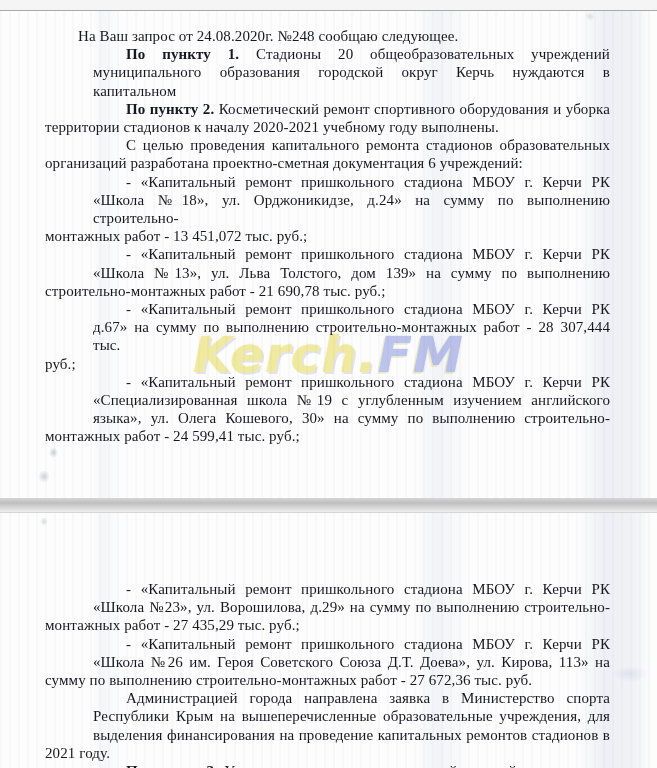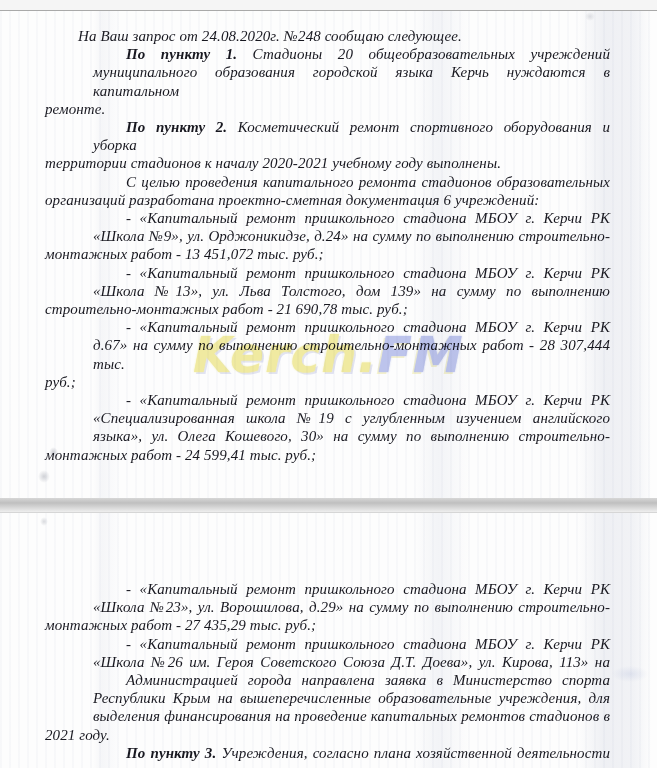--- a/index.html
+++ b/index.html
@@ -20,21 +20,21 @@
       repeating-linear-gradient(90deg, rgba(172,180,202,.07) 0 2px, transparent 2px 9px),
       #fdfdfd;
   }
   #page1{top:10px;height:488px;border-top:1px solid #a9a9a9;}
   #page2{top:512px;height:256px;border-top:1px solid #d6d6d6;}
   .page-gap{
     position:absolute;left:0;top:498px;width:657px;height:14px;
     background:linear-gradient(180deg,#d7d7d7,#bfbfbf 35%,#dcdcdc 75%,#efefef);
   }
   
-  .textblock{position:absolute;left:45px;right:47px;z-index:2;font-style:italic;}
+  .textblock{position:absolute;left:45px;right:47px;z-index:2;}
   #page1 .textblock{top:16px;}
   #page2 .textblock{top:67px;}
   .line{
     font-size:15px;line-height:18.2px;color:#181820;
     letter-spacing:.1px;
   }
   .line.just{text-align:justify;text-align-last:justify;margin-left:48px;}
   .line.ind{text-indent:33px;}
   .line b{font-weight:bold;}
   
@@ -60,28 +60,27 @@
 </style>
 </head>
 <body>
 
 <div class="top-strip"></div>
 
 <div class="page" id="page1">
   <div class="textblock" id="page1-text">
       <div class="line ind">На Ваш запрос от 24.08.2020г. №248 сообщаю следующее.</div>
       <div class="line just ind"><b>По пункту 1.</b> Стадионы 20 общеобразовательных учреждений</div>
-      <div class="line just">муниципального образования городской языка Керчь нуждаются в капитальном</div>
-      <div class="line">ремонте.</div>
+      <div class="line just">муниципального образования городской округ Керчь нуждаются в капитальном</div>
       <div class="line just ind"><b>По пункту 2.</b> Косметический ремонт спортивного оборудования и уборка</div>
       <div class="line">территории стадионов  к началу 2020-2021 учебному году выполнены.</div>
       <div class="line just ind">С целью проведения капитального ремонта стадионов образовательных</div>
       <div class="line">организаций разработана проектно-сметная документация 6 учреждений:</div>
       <div class="line just ind">- «Капитальный ремонт пришкольного стадиона МБОУ г. Керчи РК</div>
-      <div class="line just">«Школа №9», ул. Орджоникидзе, д.24» на сумму по выполнению строительно-</div>
+      <div class="line just">«Школа №18», ул. Орджоникидзе, д.24» на сумму по выполнению строительно-</div>
       <div class="line">монтажных работ - 13 451,072 тыс. руб.;</div>
       <div class="line just ind">- «Капитальный ремонт пришкольного стадиона МБОУ г. Керчи РК</div>
       <div class="line just">«Школа №13», ул. Льва Толстого, дом 139» на сумму по выполнению</div>
       <div class="line">строительно-монтажных работ - 21 690,78 тыс. руб.;</div>
       <div class="line just ind">- «Капитальный ремонт пришкольного стадиона МБОУ г. Керчи РК</div>
       <div class="line just">д.67» на сумму по выполнению строительно-монтажных работ - 28 307,444 тыс.</div>
       <div class="line">руб.;</div>
       <div class="line just ind">- «Капитальный ремонт пришкольного стадиона МБОУ г. Керчи РК</div>
       <div class="line just">«Специализированная школа №19 с углубленным изучением английского</div>
       <div class="line just">языка», ул. Олега Кошевого, 30» на сумму по выполнению строительно-</div>
@@ -92,20 +91,21 @@
 
 <div class="page-gap"></div>
 
 <div class="page" id="page2">
   <div class="textblock" id="page2-text">
       <div class="line just ind">- «Капитальный ремонт пришкольного стадиона МБОУ г. Керчи РК</div>
       <div class="line just">«Школа №23», ул. Ворошилова, д.29» на сумму по выполнению строительно-</div>
       <div class="line">монтажных работ - 27 435,29 тыс. руб.;</div>
       <div class="line just ind">- «Капитальный ремонт пришкольного стадиона МБОУ г. Керчи РК</div>
       <div class="line just">«Школа №26 им. Героя Советского Союза Д.Т. Доева», ул. Кирова, 113» на</div>
+      <div class="line">сумму по выполнению строительно-монтажных работ - 27 672,36 тыс. руб.</div>
       <div class="line just ind">Администрацией города направлена заявка в Министерство спорта</div>
       <div class="line just">Республики Крым на вышеперечисленные образовательные учреждения, для</div>
       <div class="line just">выделения финансирования на проведение капитальных ремонтов стадионов в</div>
       <div class="line">2021 году.</div>
       <div class="line just ind"><b>По пункту 3.</b> Учреждения, согласно плана хозяйственной деятельности</div>
     </div>
 </div>
 
 <div class="smudge s1"></div>
 <div class="smudge s2"></div>

